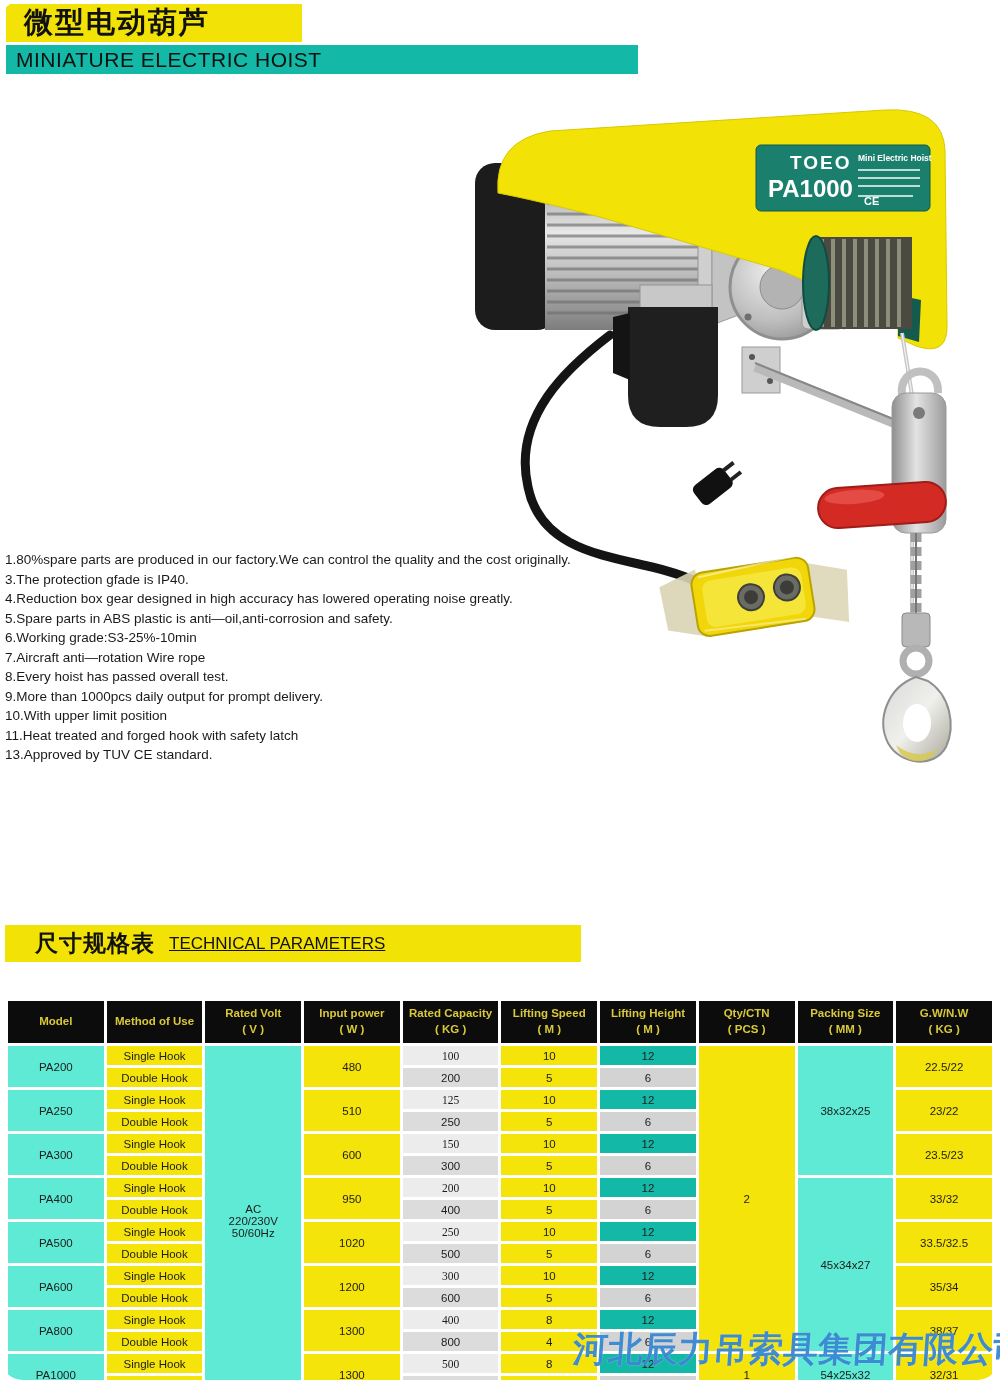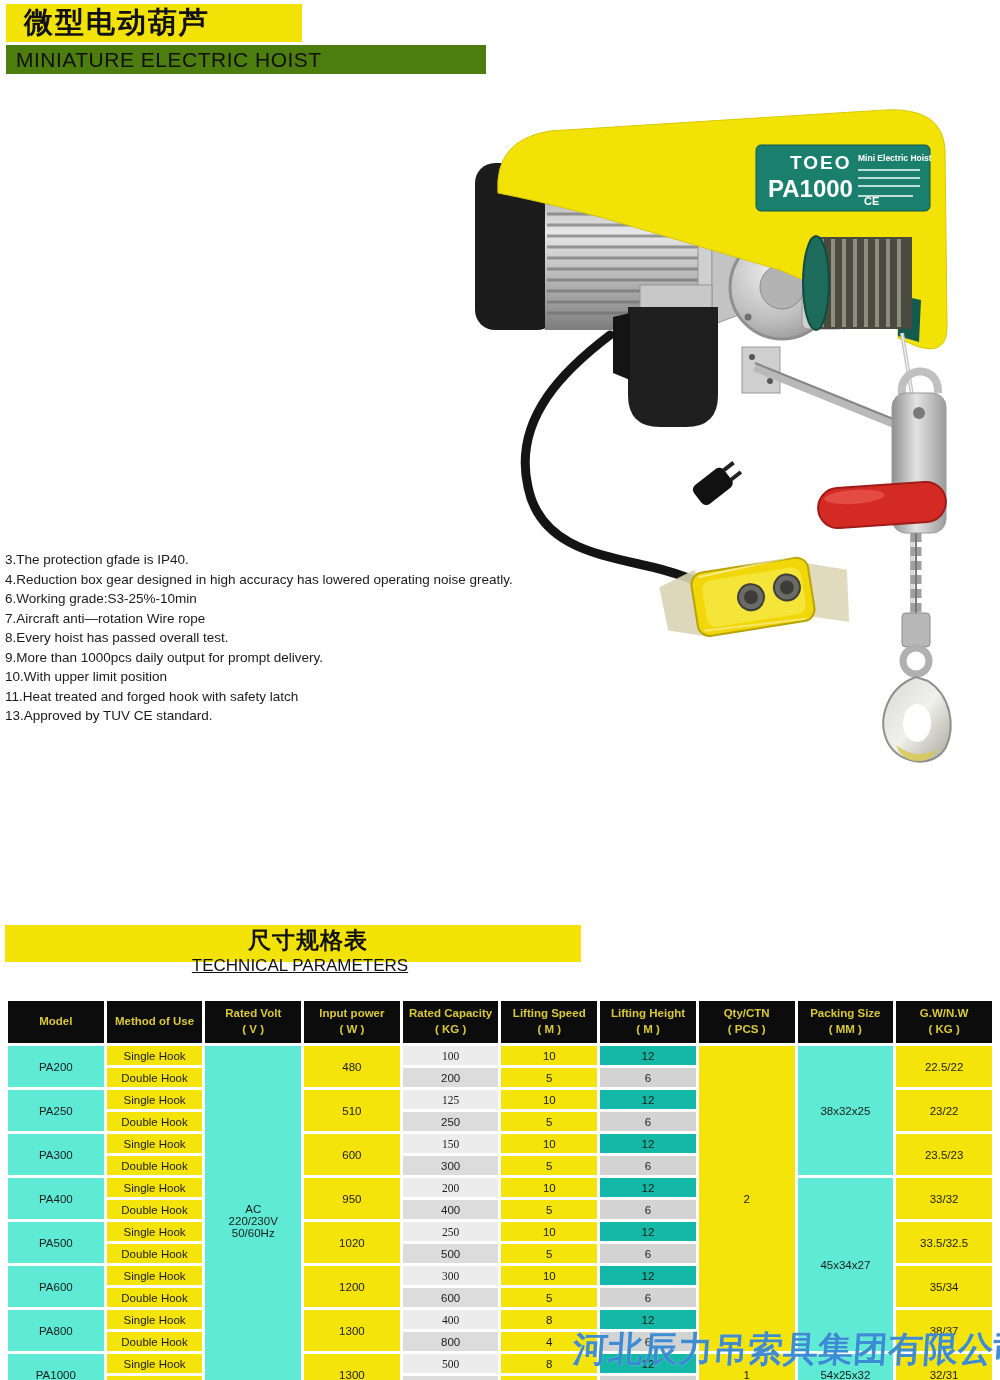--- a/index.html
+++ b/index.html
@@ -1,41 +1,41 @@
 <!DOCTYPE html>
 <html><head>
 <meta charset="utf-8">
 <style>
   html,body{margin:0;padding:0;background:#fff;}
   .page{
     position:relative;width:1000px;height:1380px;margin:0 auto;
     background:#ffffff;overflow:hidden;
-    font-family:"Liberation Sans",sans-serif;color:#1a1a1a;
+    font-family:"Liberation Sans",sans-serif;color:#1a1a1a;border-radius:23px;
   }
   
   .title-bar-cn{
     position:absolute;left:6px;top:4px;width:296px;height:38px;
     background:#f2e205;display:flex;align-items:center;
   }
   .title-bar-cn span{font-size:29px;font-weight:bold;color:#111;padding-left:18px;letter-spacing:2px;}
   .title-bar-en{
-    position:absolute;left:6px;top:45px;width:480px;height:29px;
-    background:#4d7c0f;display:flex;align-items:center;
+    position:absolute;left:6px;top:45px;width:632px;height:29px;
+    background:#14b8a6;display:flex;align-items:center;
   }
   .title-bar-en span{font-size:21px;color:#111;padding-left:10px;letter-spacing:0.5px;}
   
   .features{
     position:absolute;left:5px;top:550px;width:578px;
     font-size:13.5px;line-height:19.5px;text-align:justify;
   }
   .features p{margin:0;}
   
   .section-bar{
     position:absolute;left:5px;top:925px;width:576px;height:37px;
-    background:#f2e205;display:flex;align-items:center;flex-direction:column;
+    background:#f2e205;display:flex;align-items:center;
   }
   .section-bar .cn{font-size:23px;font-weight:bold;color:#111;padding-left:30px;letter-spacing:1px;}
   .section-bar .en{font-size:17px;color:#111;padding-left:14px;text-decoration:underline;}
   
   .tbl-wrap{position:absolute;left:5px;top:998px;width:990px;}
   table.params{
     width:990px;table-layout:fixed;border-collapse:separate;border-spacing:3px;
     background:#fff;font-size:11.5px;
   }
   table.params th{
@@ -218,22 +218,24 @@
       <line x1="466" y1="438" x2="466" y2="522" stroke="#777" stroke-width="2"></line>
       <rect x="452" y="518" width="28" height="34" rx="4" fill="#b8b8b8" stroke="#8a8a8a"></rect>
       <circle cx="466" cy="566" r="13" fill="none" stroke="#b0b0b0" stroke-width="7"></circle>
       <path d="M466,582 C438,592 426,624 438,648 C450,670 484,674 496,652 C506,630 500,600 478,586 Z" fill="url(#gHook)" stroke="#8f8f8f" stroke-width="2"></path>
       <ellipse cx="467" cy="628" rx="14" ry="19" fill="#ffffff"></ellipse>
       <path d="M446,650 Q466,666 488,654 L482,662 Q464,672 450,658 Z" fill="#d8c84a" opacity="0.8"></path>
     </g>
   </svg>
 
   <div class="features" id="features-list">
+      <p>1.80%spare parts are produced in our factory.We can control the quality and the cost originally.</p>
       <p>3.The protection gfade is IP40.</p>
       <p>4.Reduction box gear designed in high accuracy has lowered operating noise greatly.</p>
+      <p>5.Spare parts in ABS plastic is anti—oil,anti-corrosion and safety.</p>
       <p>6.Working grade:S3-25%-10min</p>
       <p>7.Aircraft anti—rotation Wire rope</p>
       <p>8.Every hoist has passed overall test.</p>
       <p>9.More than 1000pcs daily output for prompt delivery.</p>
       <p>10.With upper limit position</p>
       <p>11.Heat treated and forged hook with safety latch</p>
       <p>13.Approved by TUV CE standard.</p>
     </div>
 
   <div class="section-bar">

